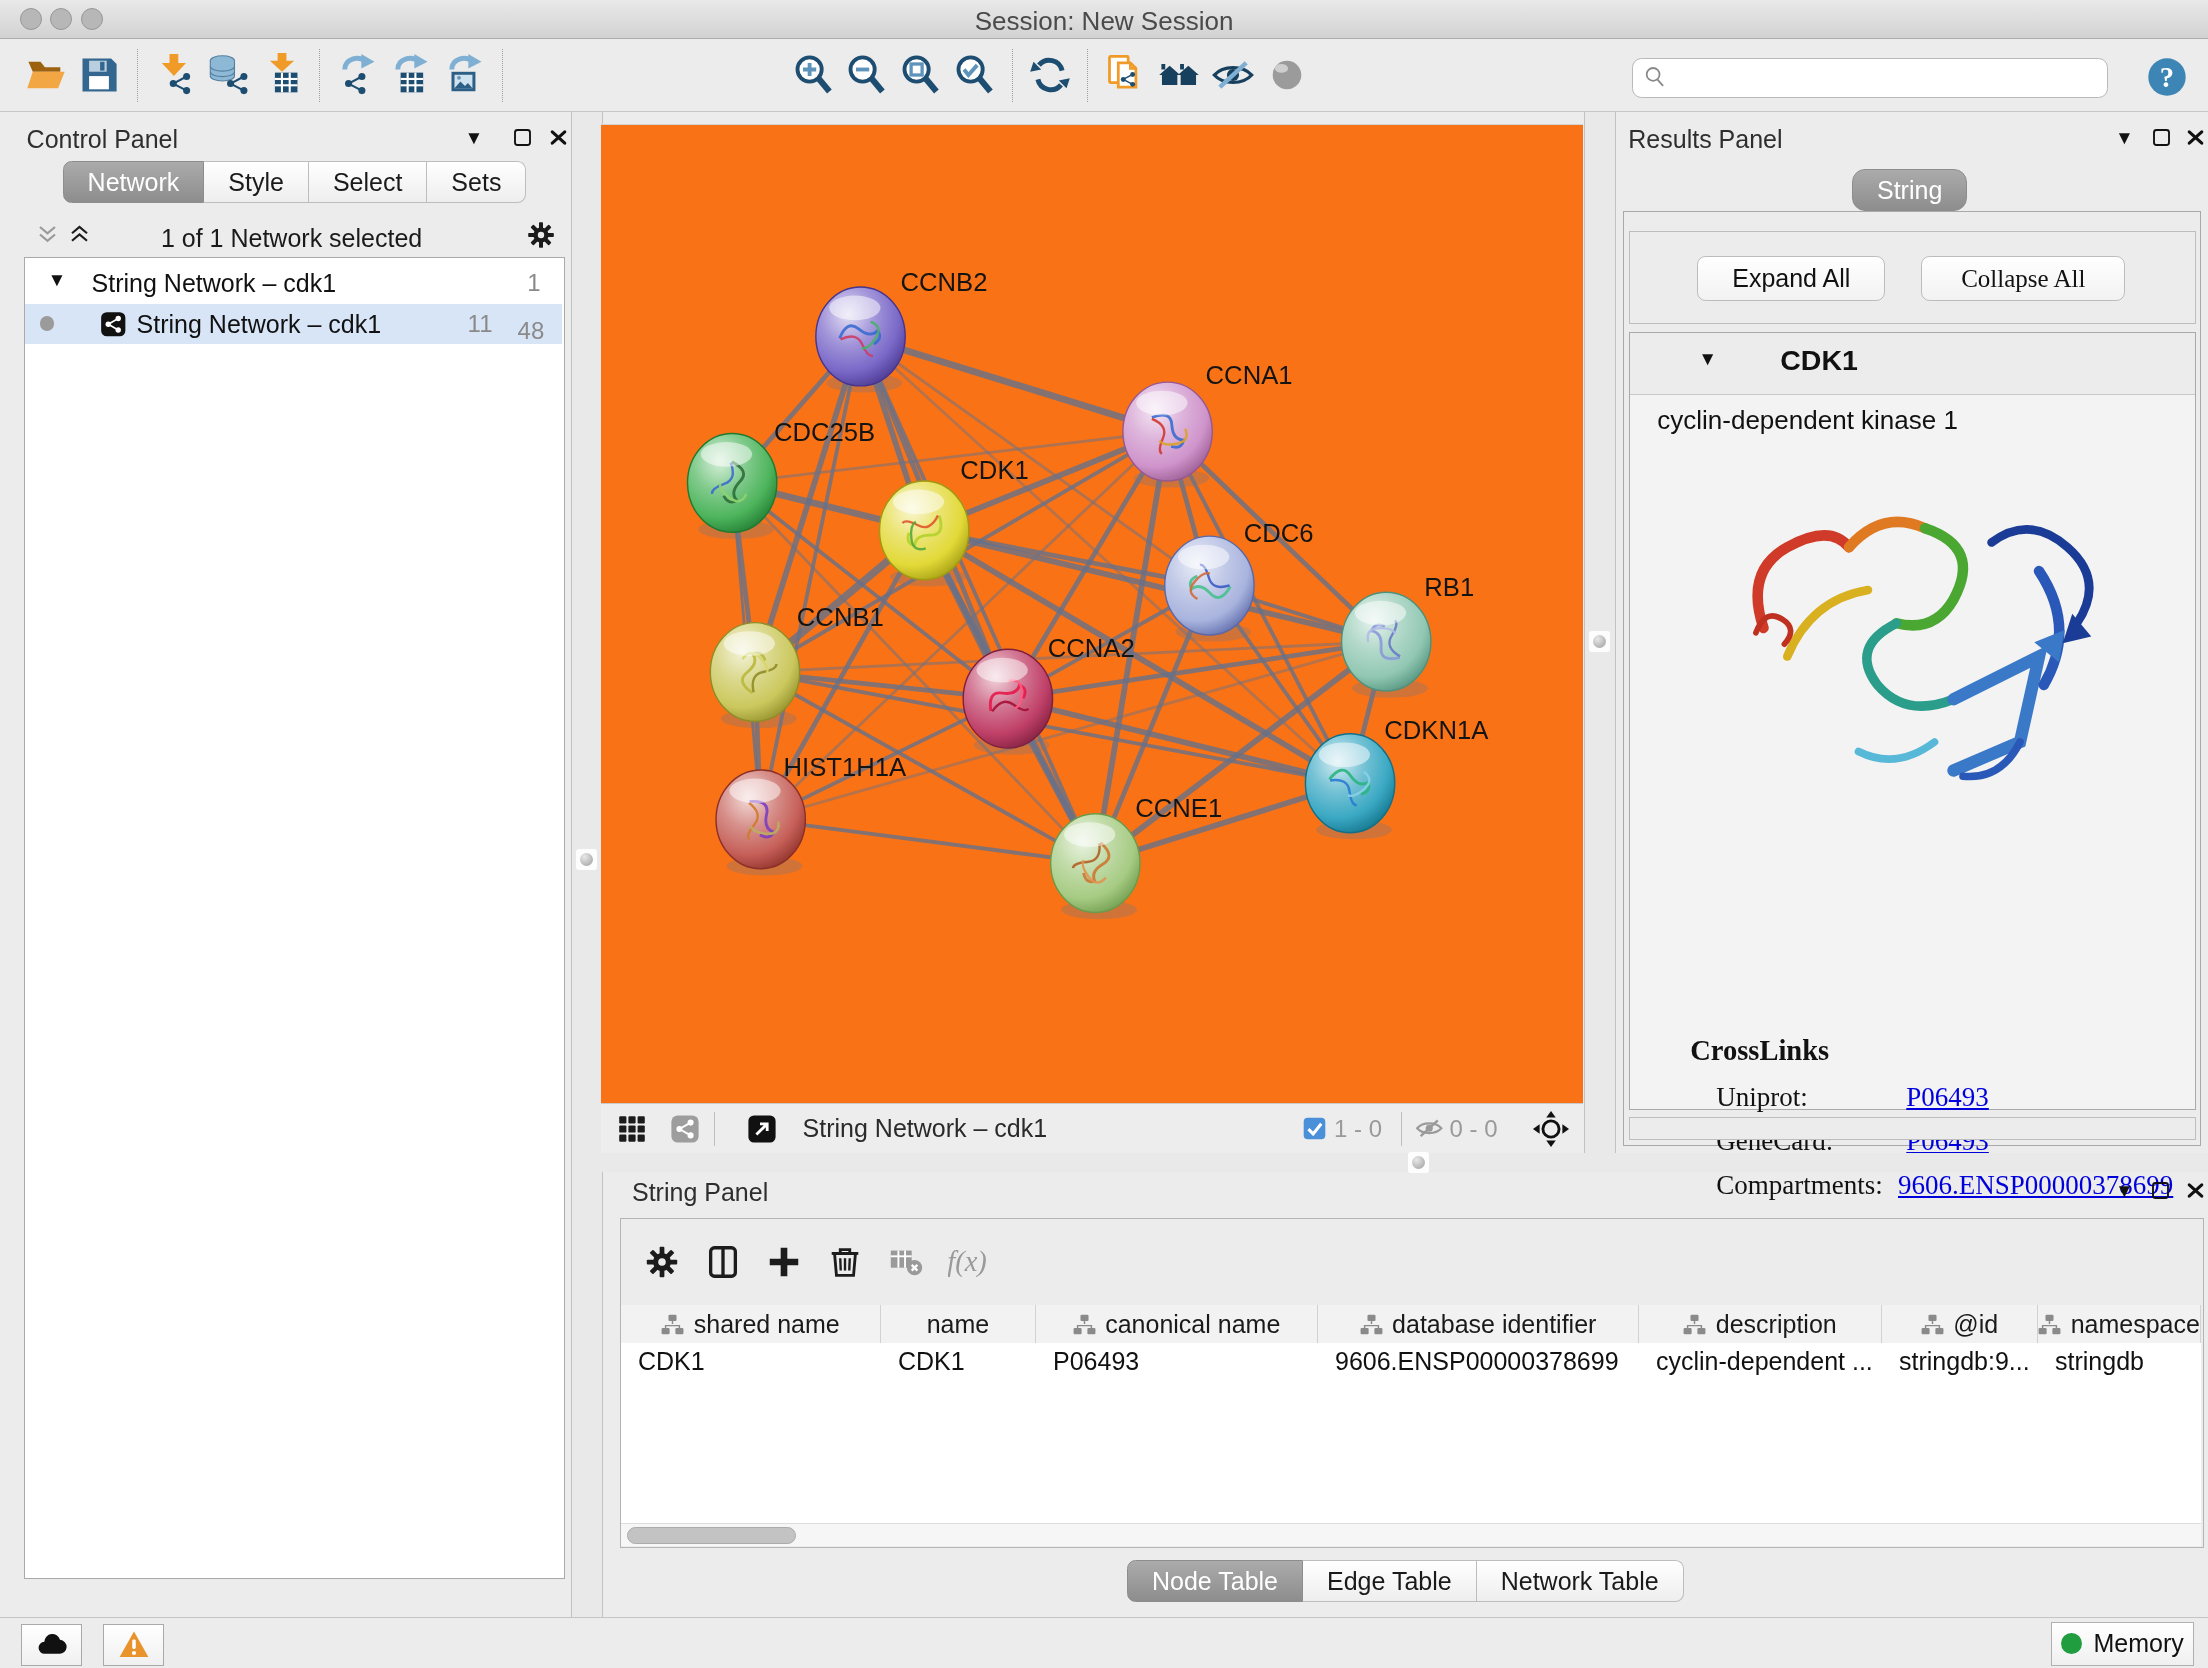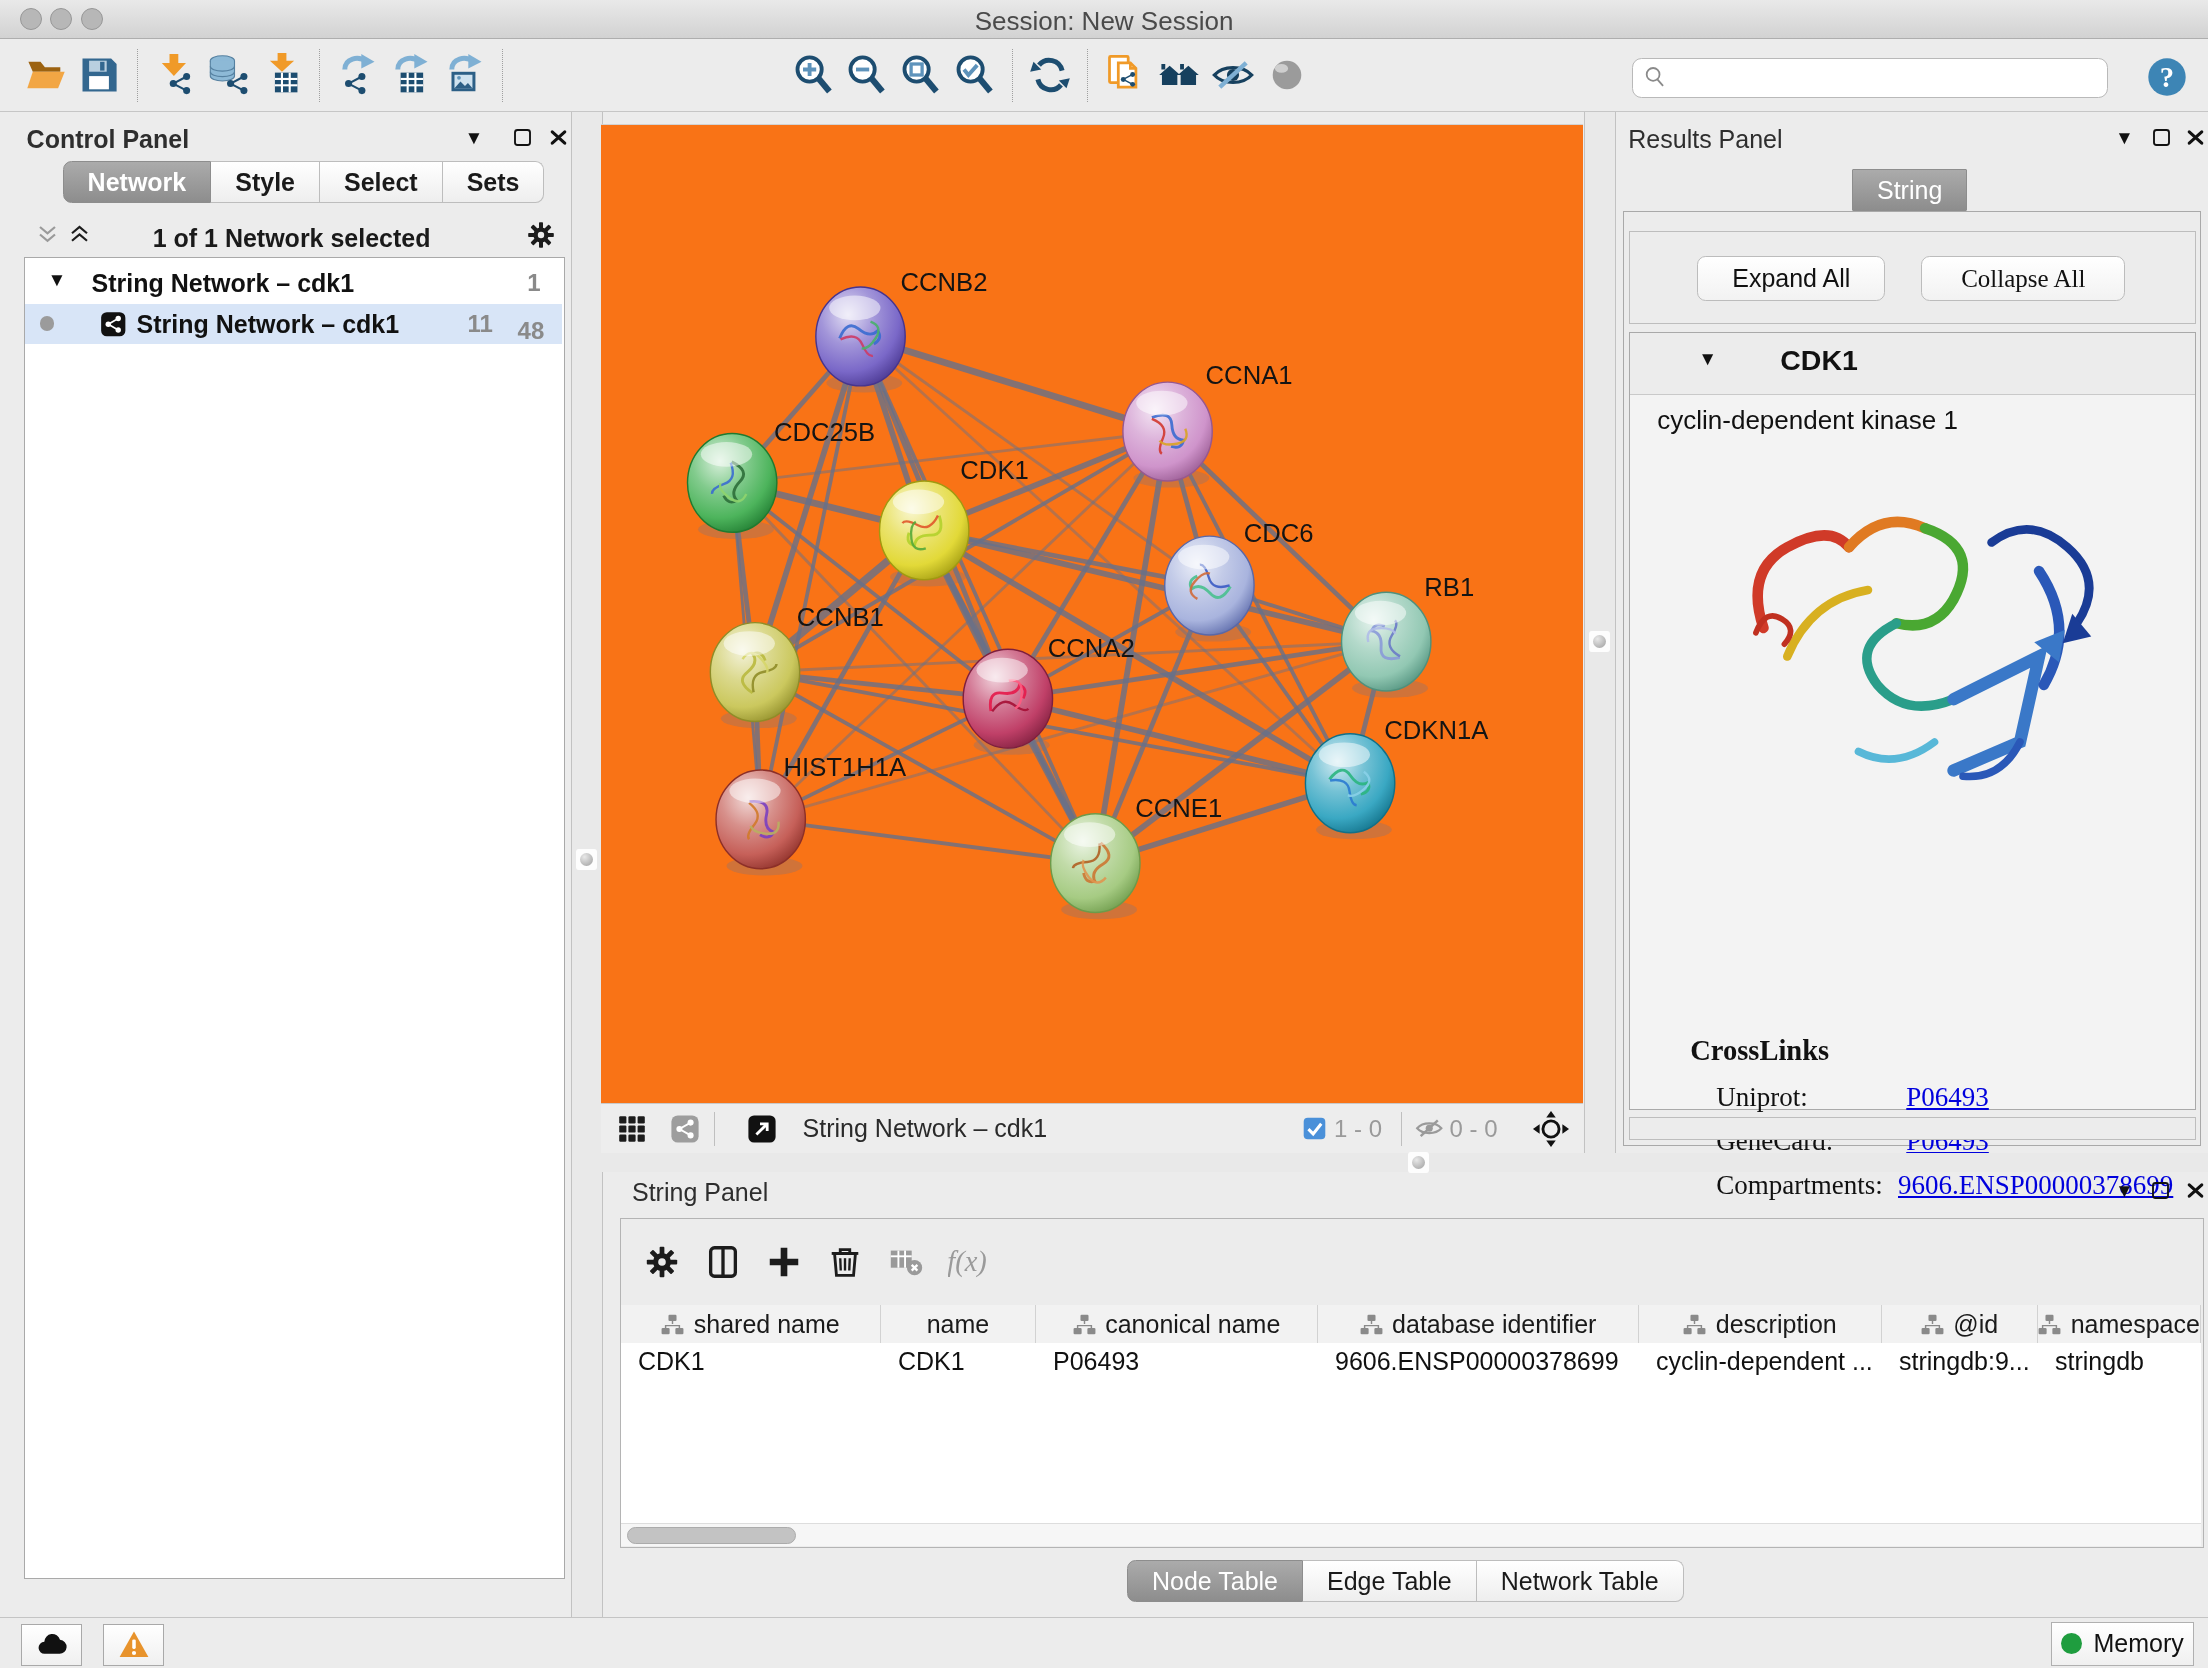--- a/index.html
+++ b/index.html
@@ -282,21 +282,21 @@
       </span>
     <input placeholder="" style="">
   </div>
   <span class="ic s46 abs" style="left:2145px;top:55px;">
       <svg viewBox="0 0 40 40" width="100%" height="100%">
         <circle cx="20" cy="20" r="17" fill="#3d85b5"></circle>
         <text x="20" y="29" font-size="26" font-weight="bold" fill="#fff" text-anchor="middle" font-family="Liberation Serif,serif">?</text>
       </svg>
     </span>
 
-  <div class="abs" style="left:7.6px;top:112px;width:568px;height:1505px;font-weight:bold;">
+  <div class="abs" style="left:7.6px;top:112px;width:568px;height:1505px;">
     <div class="abs phdr-title" style="left:19px;top:13.3px;">Control Panel</div>
     <span class="abs tri" style="left:457px;top:15px;">▼</span>
     <span class="ic s26 abs" style="left:502px;top:13.3px;">
         <svg viewBox="0 0 40 40" width="100%" height="100%">
           <rect x="8" y="8" width="24" height="24" rx="4" fill="none" stroke="#111" stroke-width="3"></rect>
         </svg>
       </span>
     <span class="ic s26 abs" style="left:538px;top:13.3px;">
         <svg viewBox="0 0 40 40" width="100%" height="100%">
           <path d="M10 11l20 18M30 11L10 29" stroke="#111" stroke-width="5" stroke-linecap="round"></path>
@@ -677,21 +677,21 @@
           <rect x="8" y="8" width="24" height="24" rx="4" fill="none" stroke="#111" stroke-width="3"></rect>
         </svg>
       </span>
     <span class="ic s26 abs" style="left:569px;top:13.3px;">
         <svg viewBox="0 0 40 40" width="100%" height="100%">
           <path d="M10 11l20 18M30 11L10 29" stroke="#111" stroke-width="5" stroke-linecap="round"></path>
         </svg>
       </span>
 
     <div class="abs seg" style="left:238px;top:57px;">
-      <div class="tab active" style="border-radius:1px;">String</div>
+      <div class="tab active" style="border-radius:13px;">String</div>
     </div>
 
     <div class="abs rbox" style="left:8.6px;top:99px;width:576px;height:933px;">
       <div class="abs" style="left:5.7px;top:19px;width:565px;height:91px;border:1px solid #bdbdbd;background:#ececec;">
         <div class="btn abs" style="left:67px;top:24px;width:186px;height:43px;">Expand All</div>
         <div class="btn abs" style="left:291px;top:24px;width:202px;height:43px;font-family:Liberation Serif, serif;">Collapse All</div>
       </div>
 
       <div class="abs genebox" style="left:5.7px;top:120px;width:565px;height:776px;">
         <div class="genehdr abs" style="left:0;top:0;width:565px;height:61px;">

